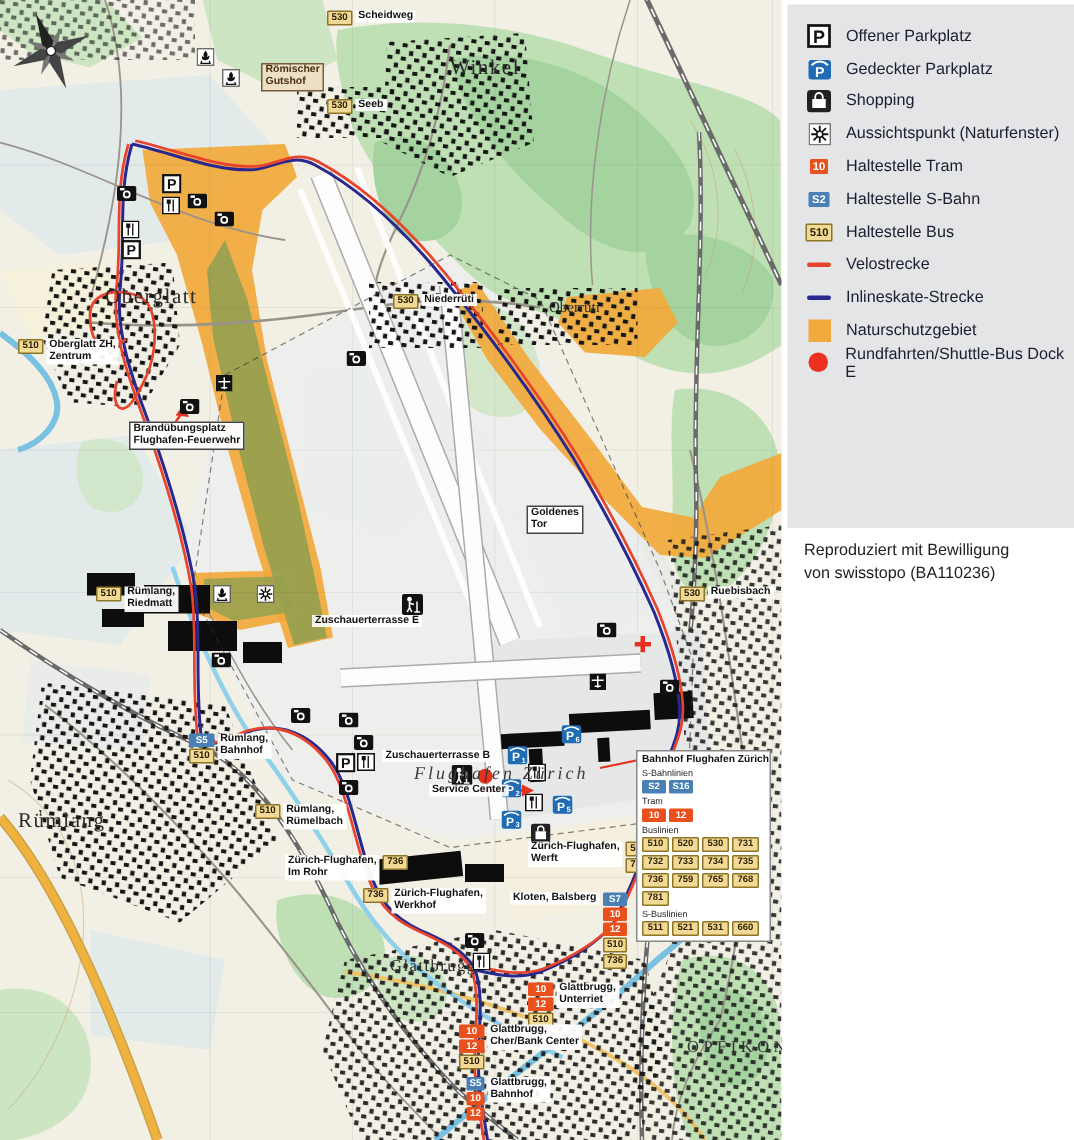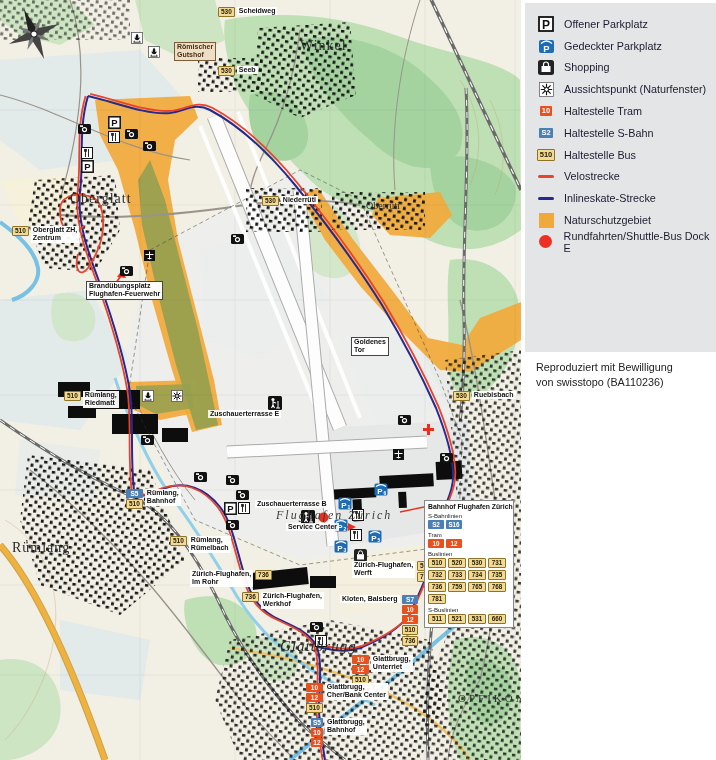--- a/index.html
+++ b/index.html
@@ -20,21 +20,21 @@
   .b-tram{background:#e8501e;color:#fff;}
   .b-sbahn{background:#4a80b5;color:#fff;}
   .chip{background:rgba(255,255,255,.95);font:bold 7px/1.2 "Liberation Sans",sans-serif;color:#111;
         padding:0 2px;white-space:pre;}
   .chip--beige{background:#ecdfc6;border:0.7px solid #7a5c3a;color:#4a2e12;}
   .chip--white{border:0.7px solid #444;}
   .chip--plain{background:rgba(255,255,255,.88);}
   .place{position:absolute;font-family:"Liberation Serif",serif;color:#2a2a2a;white-space:pre;}
   .place--lg{font-size:14px;letter-spacing:1px;}
   .place--md{font-size:10px;}
-  .place--md-it{font-size:15px;font-style:italic;letter-spacing:1px;padding-left:20px;}
+  .place--md-it{font-size:11px;letter-spacing:1px;}
   .place--caps{font-size:11px;letter-spacing:3px;color:#333;}
   .place--air{font-size:12px;font-style:italic;letter-spacing:2px;color:#3c3c3c;margin-top:48px;}
 
   
   .legend{position:absolute;left:525px;top:3px;width:191px;height:349px;background:#e3e5e6;
           padding:10px 0 0 12px;box-sizing:border-box;}
   .lg-item{display:flex;align-items:center;height:21.8px;gap:9px;}
   .lg-ic{width:18px;display:flex;justify-content:center;align-items:center;line-height:0;}
   .lg-tx{font-size:10.8px;color:#1c1c30;}
   .kb{font:bold 7.5px/10px "Liberation Sans",sans-serif;padding:0 2px;height:10px;display:inline-block;border-radius:1px;}

